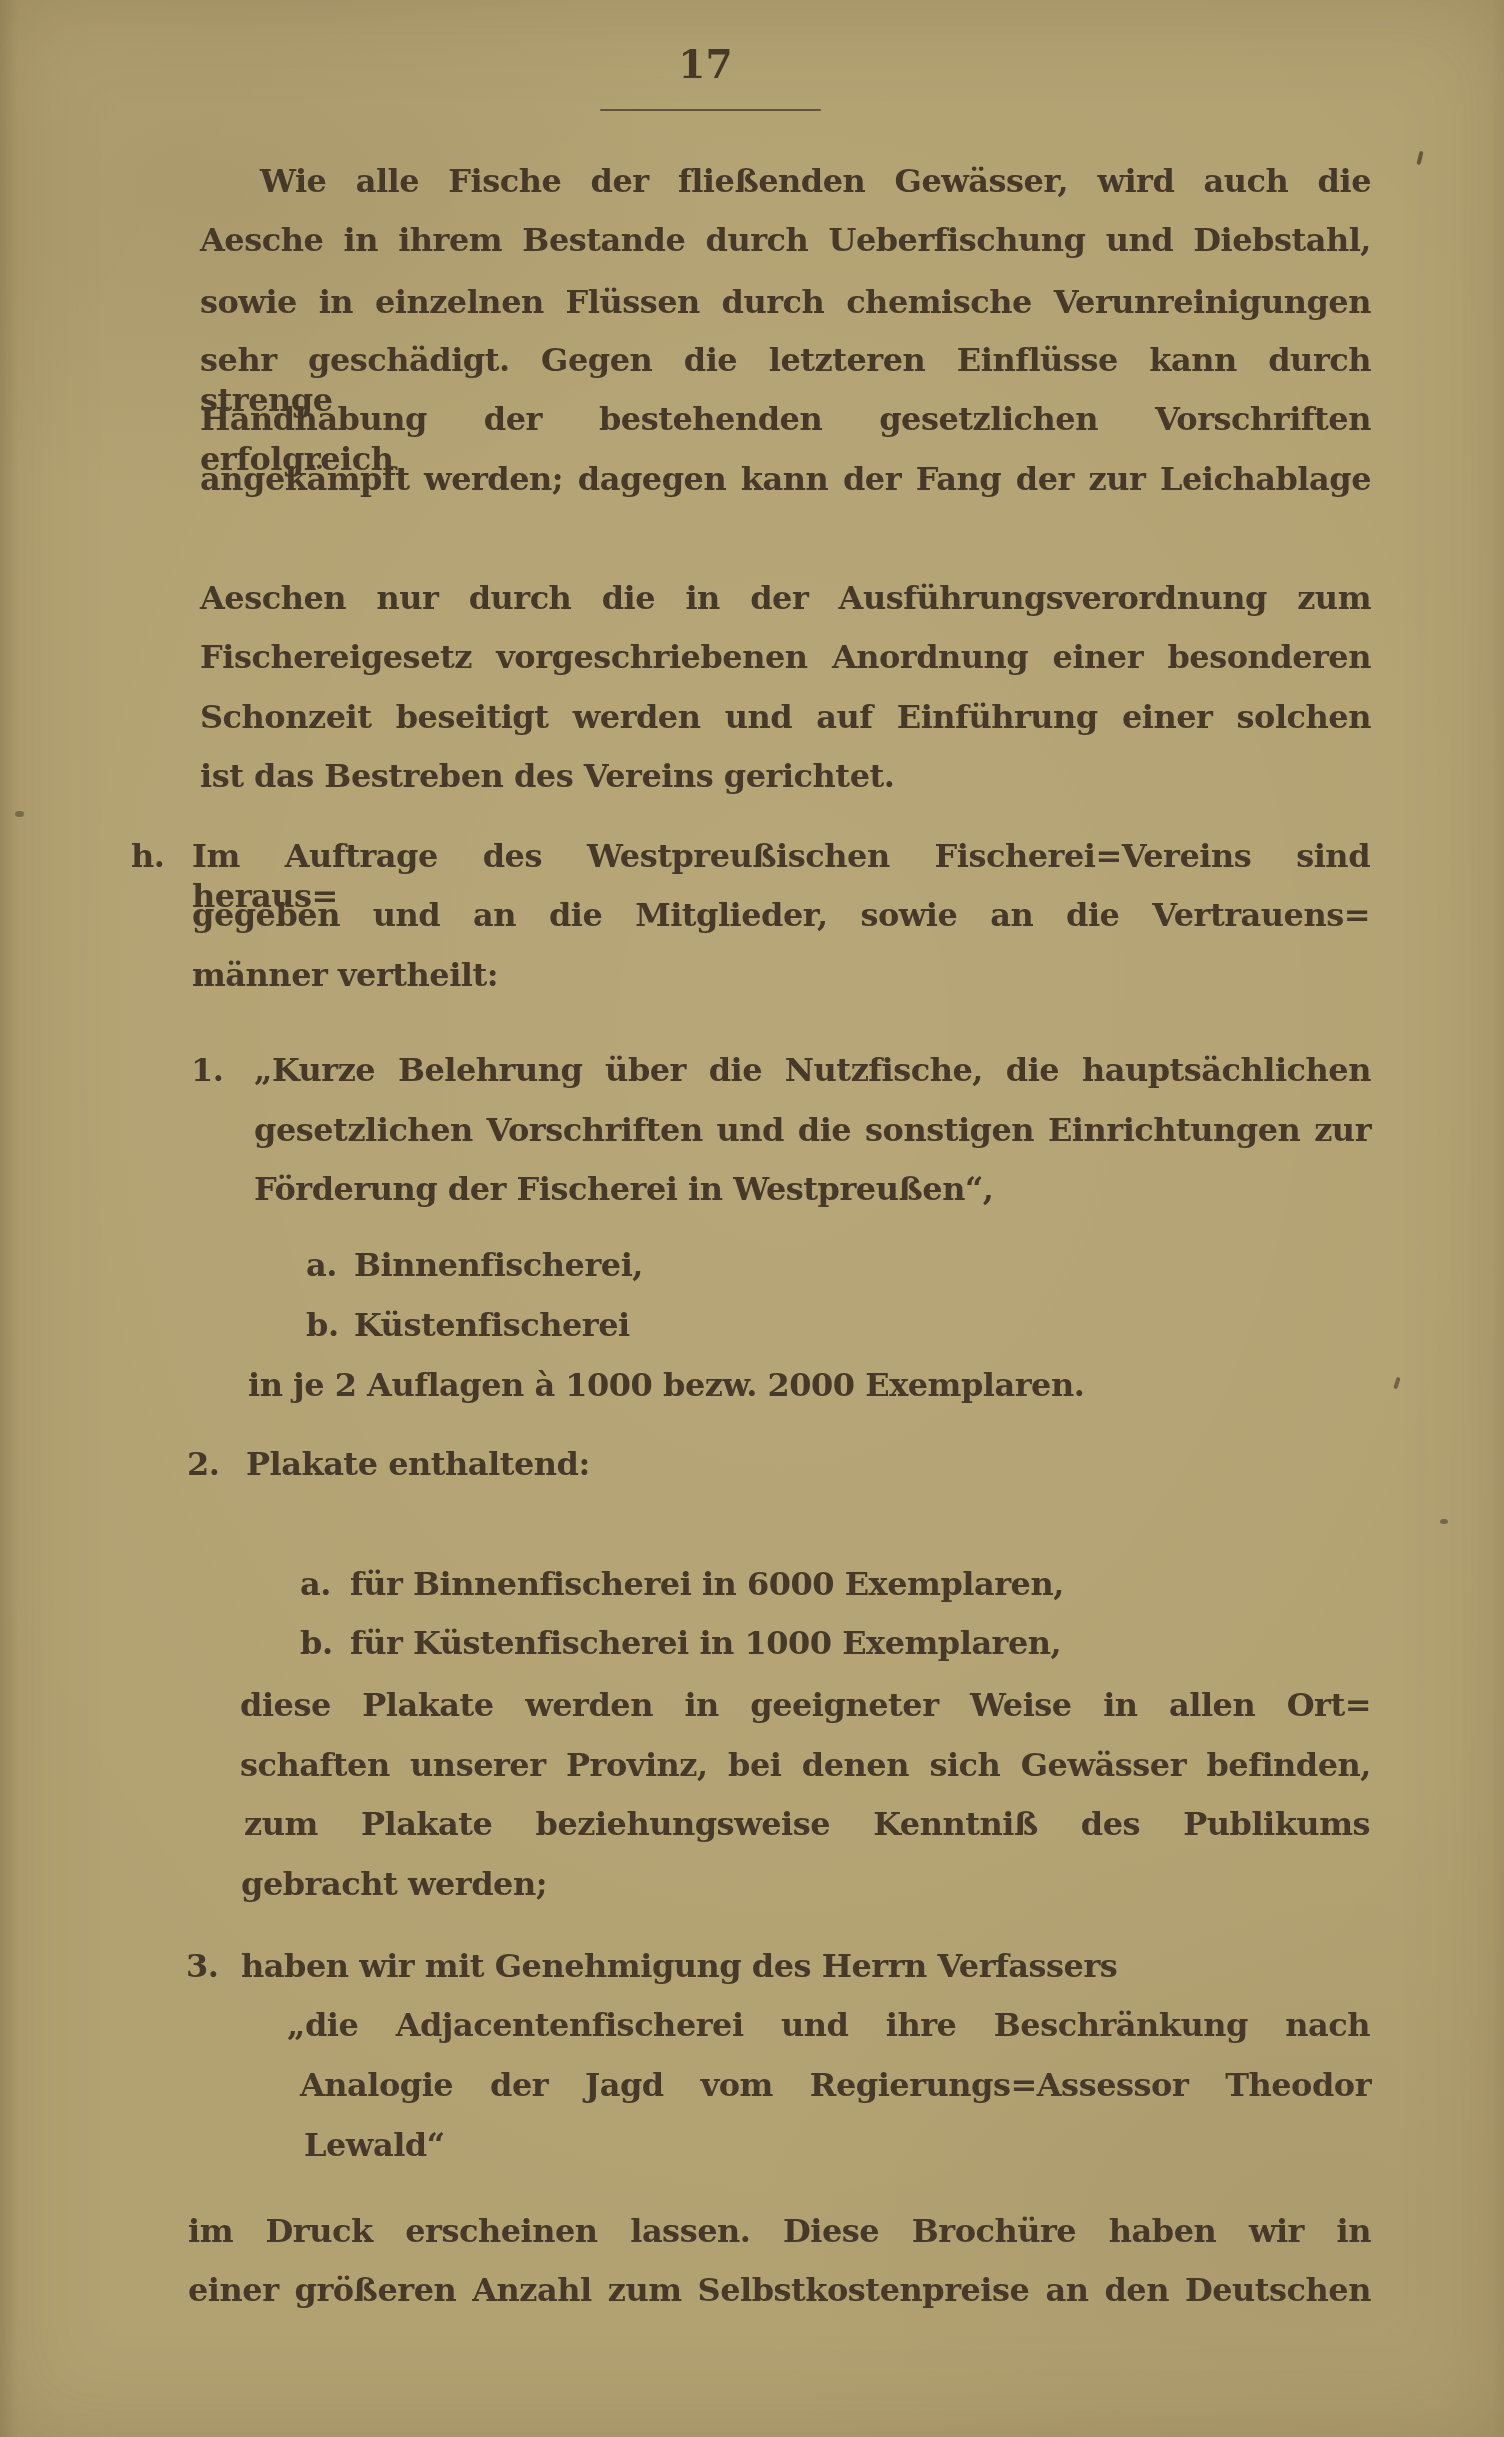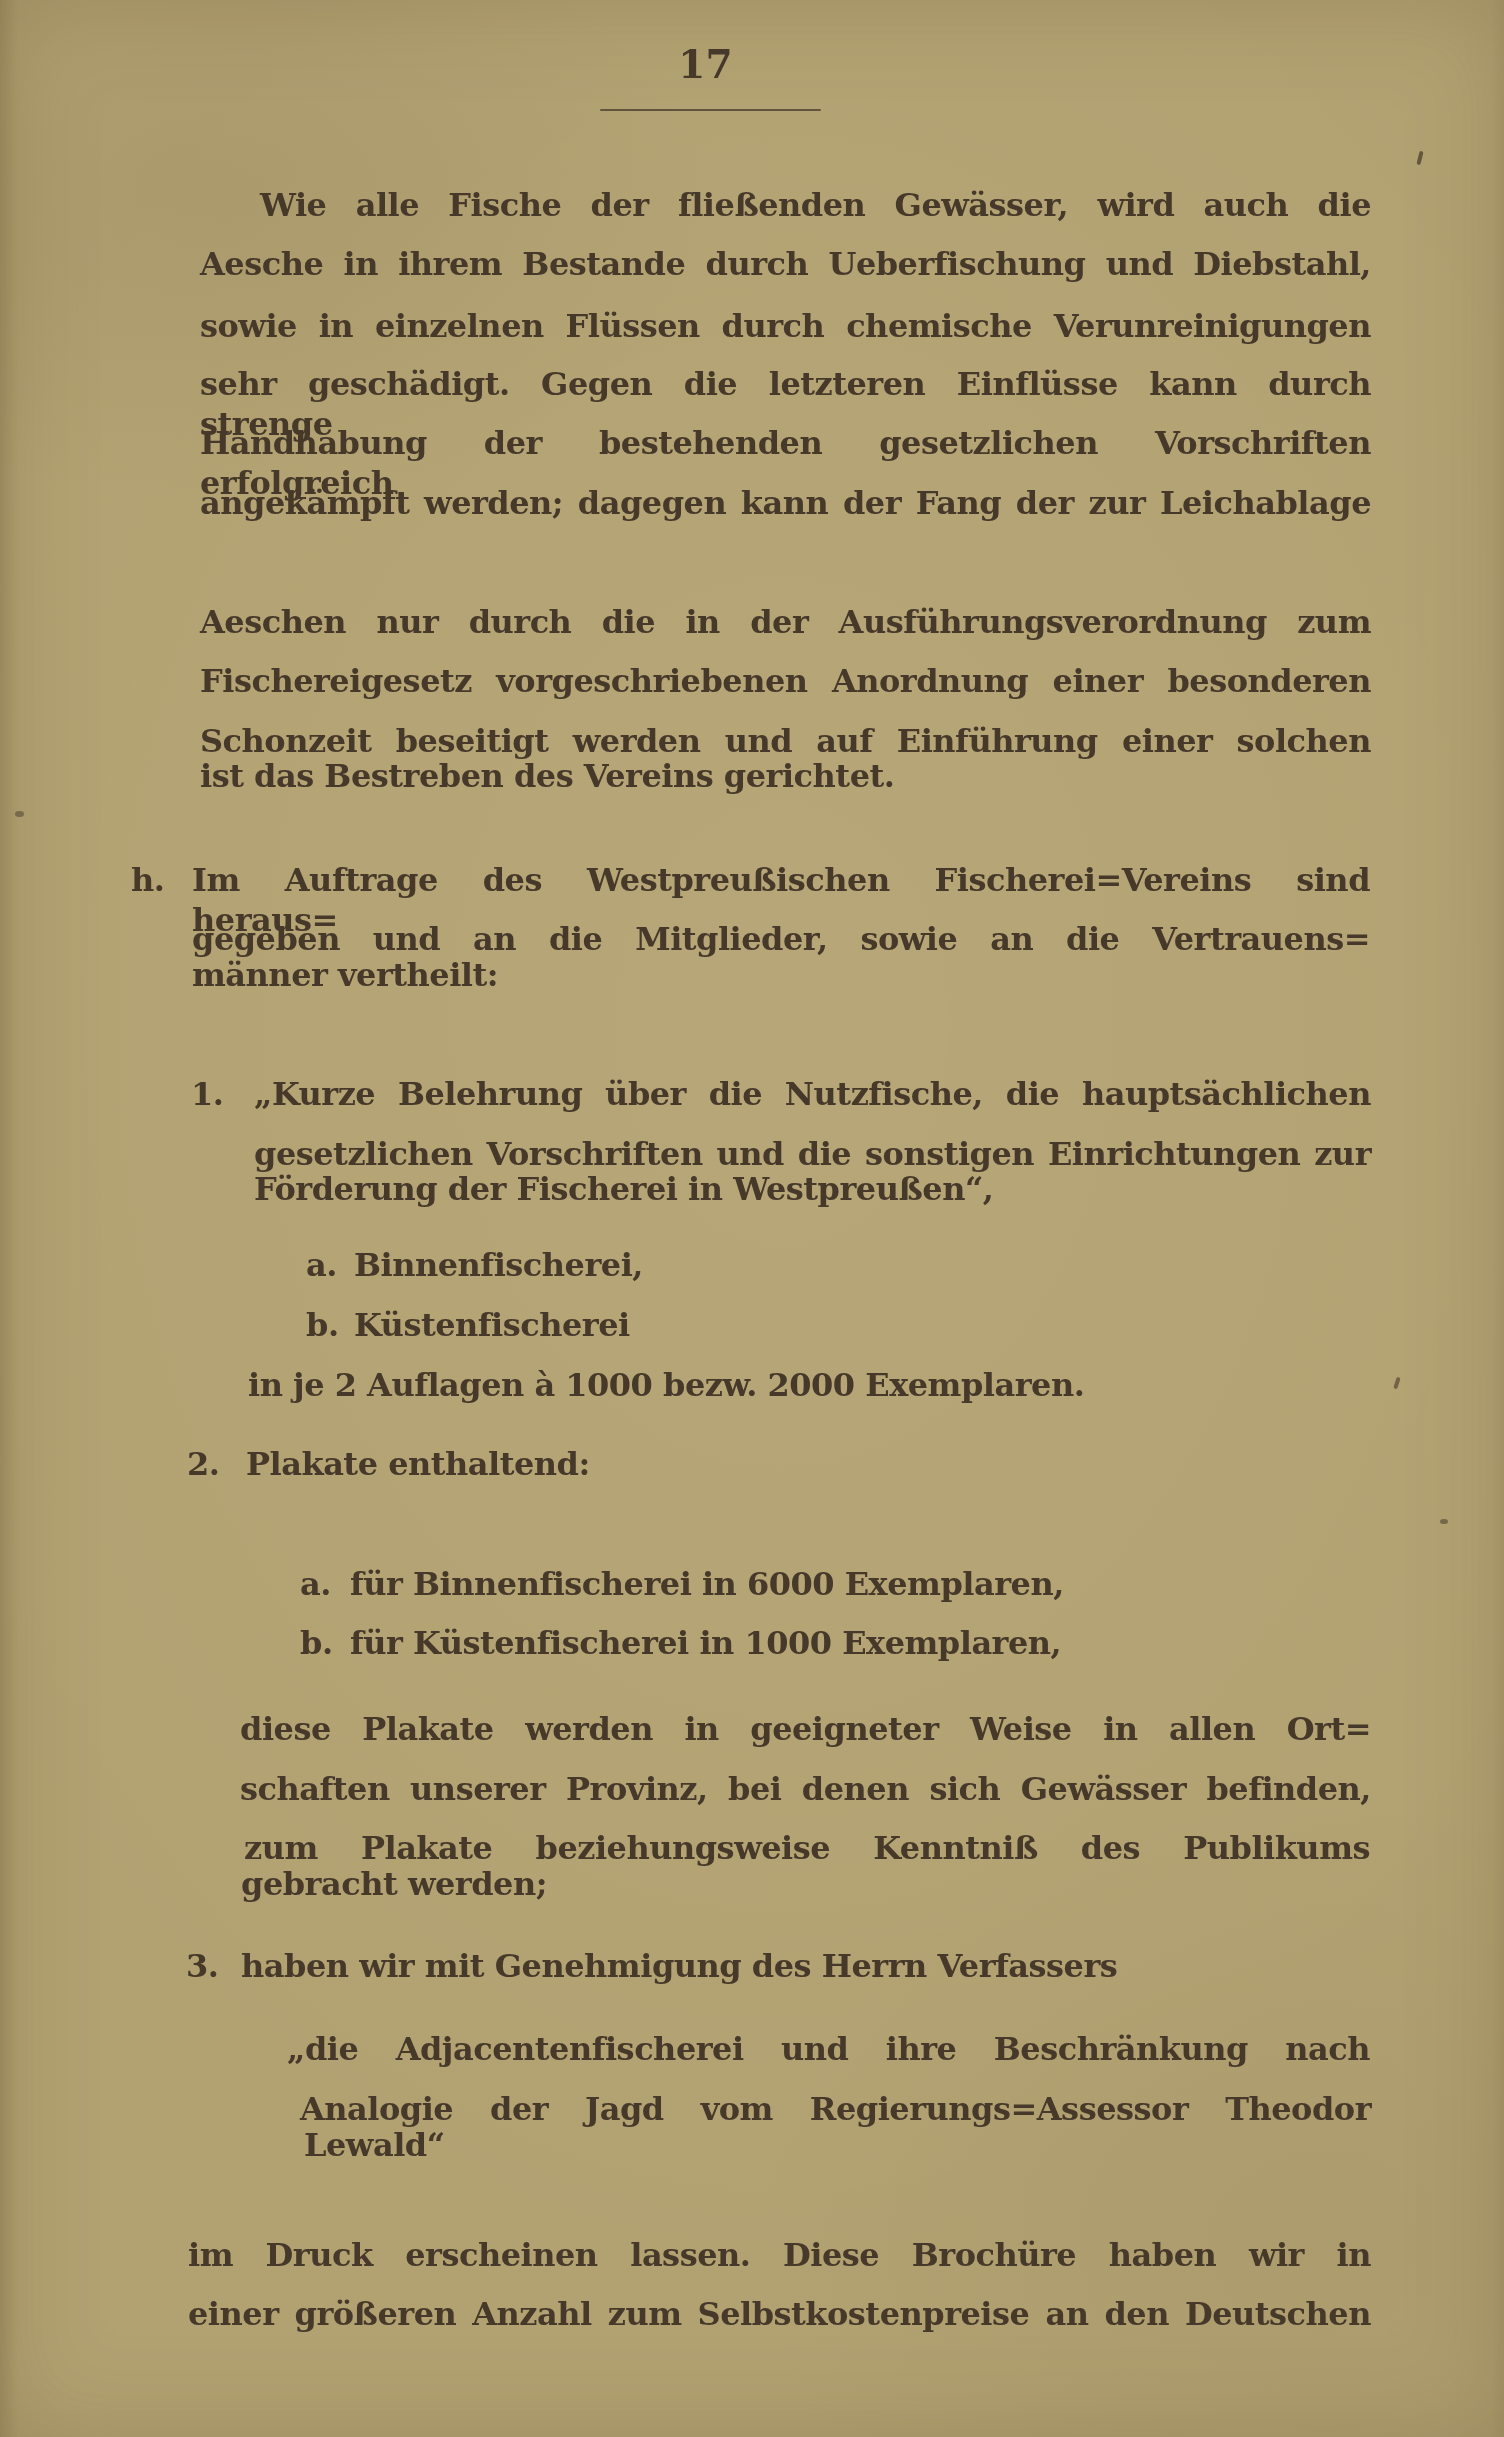--- a/index.html
+++ b/index.html
@@ -23,21 +23,20 @@
 
   .line {
     position:absolute; white-space:nowrap;
     font-size:32px; line-height:1.25; font-weight:bold;
     letter-spacing:-0.5px; color:var(--ink);
   }
   .line.j {
     white-space:normal;
     text-align:justify; text-align-last:justify;
     word-spacing:3.2px;
-    margin-top:24px;
   }
   .indent-first { padding-left:60px; }
 
   .hang {
     position:absolute; top:0; white-space:nowrap;
     font-size:32px; font-weight:bold; letter-spacing:-0.5px; color:var(--ink);
   }
 
   .pagenum {
     position:absolute; top:41px; left:590px; width:231px;

